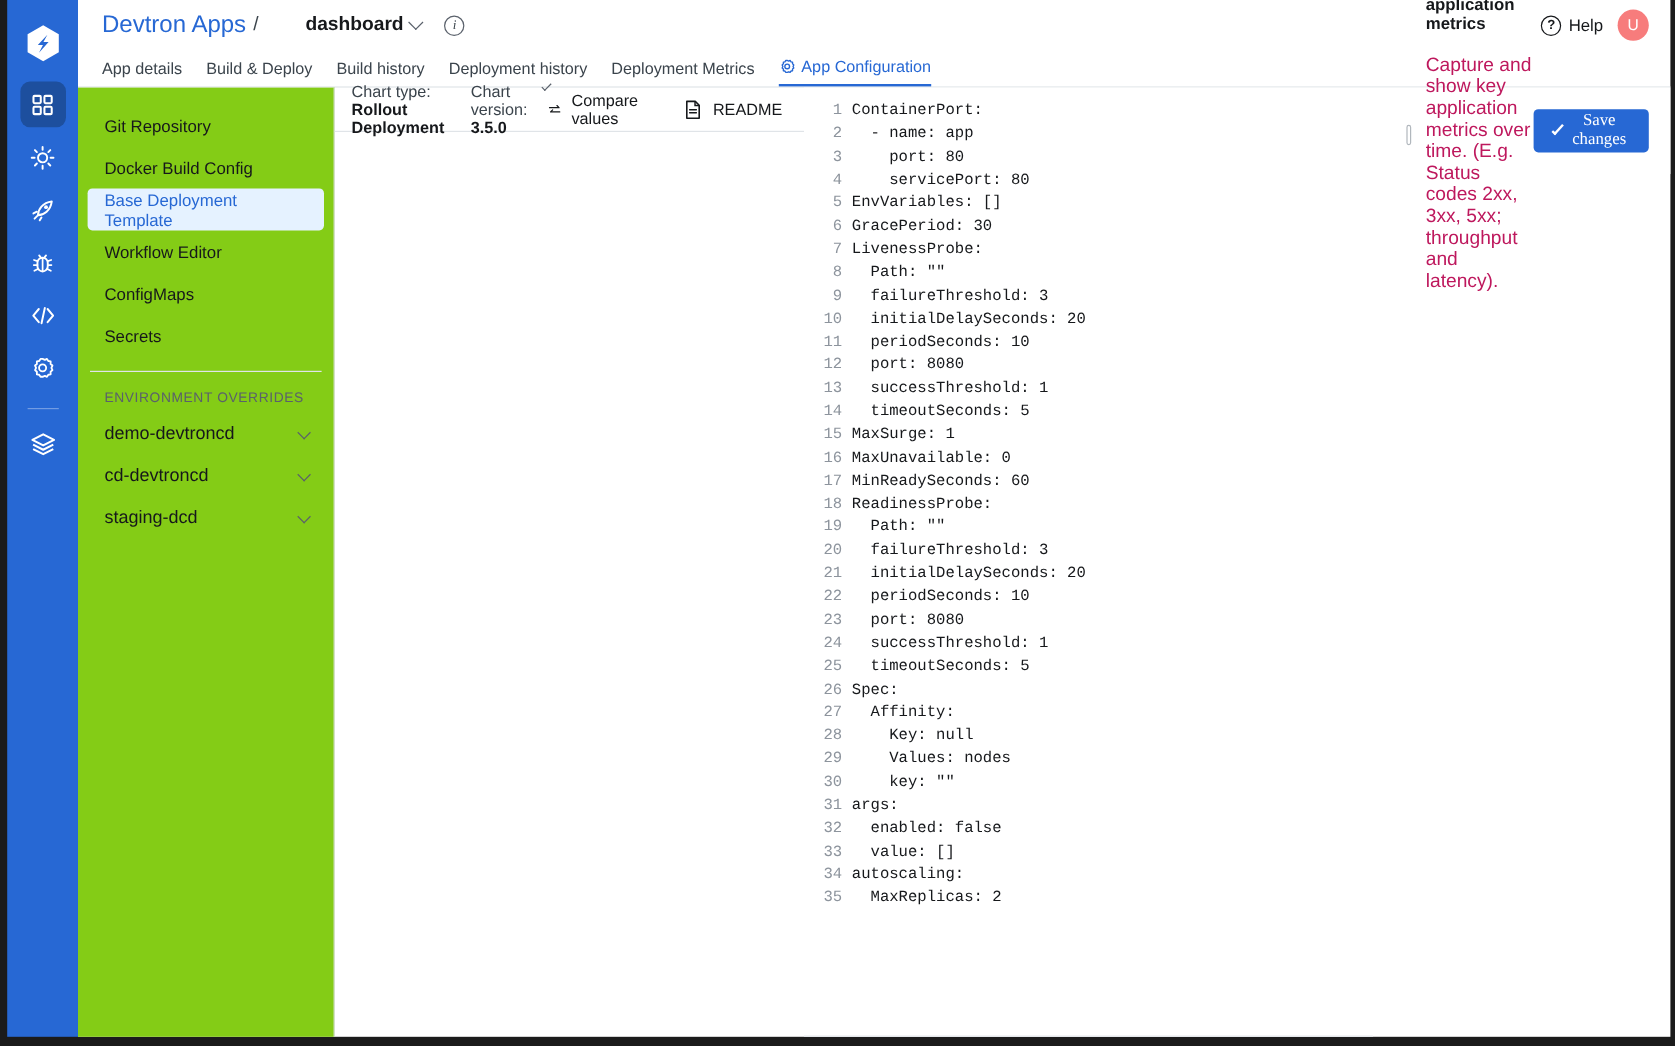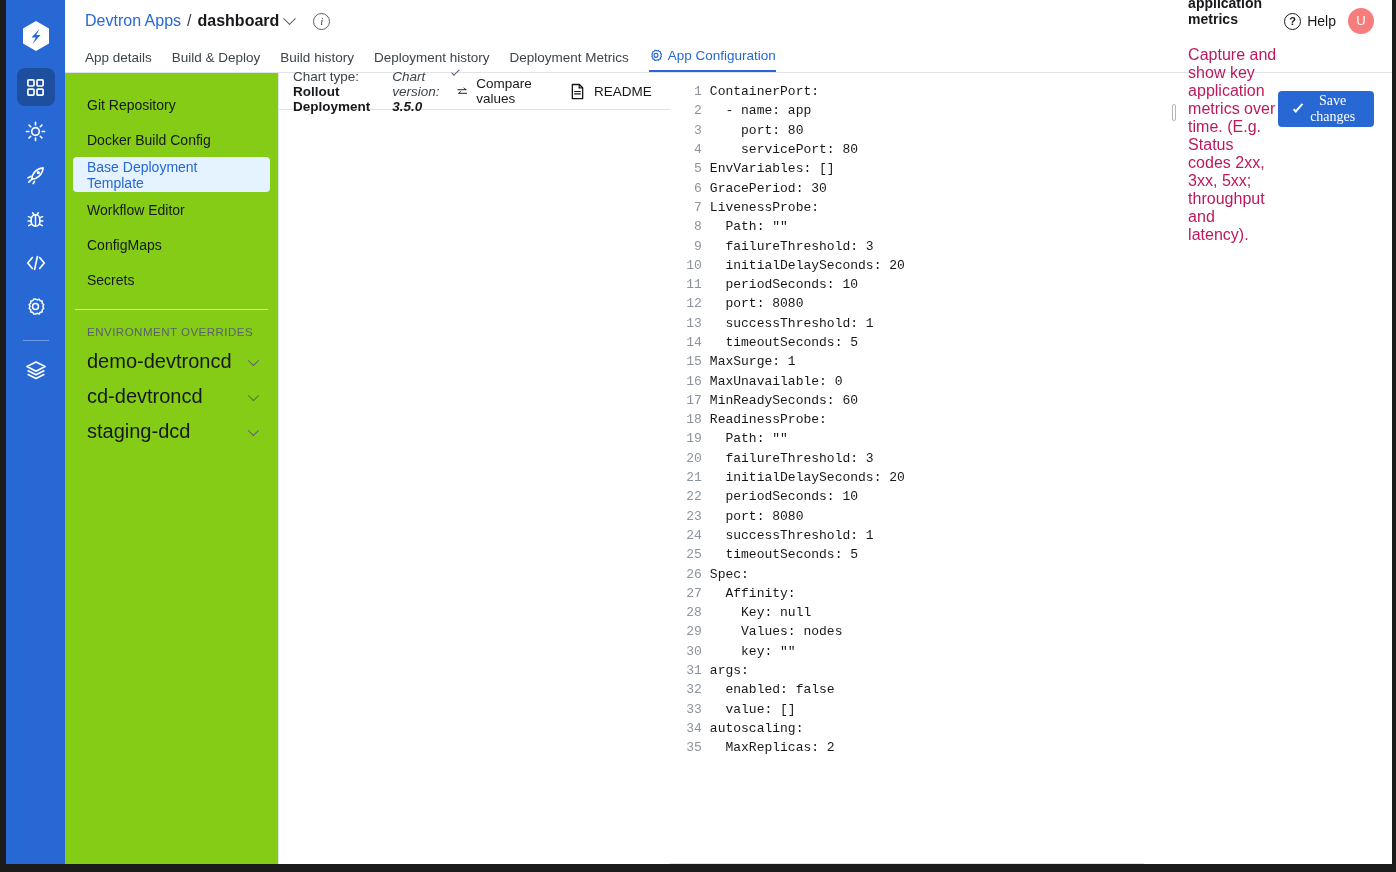--- a/index.html
+++ b/index.html
@@ -48,24 +48,24 @@
   }
 
   
   .topbar {
     height: 42px; flex: 0 0 42px;
     display: flex; align-items: center;
     padding: 0 18px 0 20px;
   }
   .crumb { display: flex; align-items: center; gap: 6px; }
   .crumb-link {
-    font-size: 16px; color: #2768d4; cursor: pointer;
+    font-size: 20px; color: #2768d4; cursor: pointer;
   }
   .crumb-sep { font-size: 16px; color: #3b444c; }
-  .crumb-current { font-size: 16px; color: #16181b; font-weight: bold; }
+  .crumb-current { font-size: 16px; color: #16181b; font-weight: bold; margin-left: 33px; }
   .chev {
     display: inline-block; width: 9px; height: 9px;
     border-right: 1.6px solid #5a616b; border-bottom: 1.6px solid #5a616b;
     transform: rotate(45deg) translate(-2px,-2px);
     cursor: pointer;
   }
   .info-ico {
     width: 17px; height: 17px; border-radius: 50%;
     border: 1.4px solid #5a616b; color: #3b444c;
     font-size: 11px; line-height: 15px; text-align: center;
@@ -123,41 +123,41 @@
   }
   .cfg-item.active { background: #e5f2ff; color: #2768d4; }
   .cfg-divider { height: 1px; background: #e0e4e8; margin: 12px 10px 0 10px; }
   .cfg-section {
     font-size: 11.5px; letter-spacing: .5px;
     color: #5a616b; padding: 16px 22px 6px 22px;
   }
   .cfg-env {
     height: 35px; margin: 0 8px; padding: 0 14px;
     display: flex; align-items: center; justify-content: space-between;
-    font-size: 20px; color: #16181b; cursor: pointer;
+    font-size: 15px; color: #16181b; cursor: pointer;
   }
   .chev-sm {
     width: 8px; height: 8px;
     border-right: 1.5px solid #5a616b; border-bottom: 1.5px solid #5a616b;
     transform: rotate(45deg) translateY(-2px);
   }
 
   
   .content { flex: 1; display: flex; flex-direction: row; min-width: 0; }
 
   .charthdr {
     height: 37px; flex: 0 0 37px;
     display: flex; align-items: center;
     padding: 0 18px 0 14px;
     border-bottom: 1px solid #e0e4e8;
     font-size: 13.5px; color: #3b444c;
   }
   .charthdr b { color: #16181b; }
   .chart-type { margin-right: 22px; }
-  .chart-ver { display: flex; align-items: flex-start; gap: 9px; cursor: pointer; font-style: italic; }
+  .chart-ver { display: flex; align-items: flex-start; gap: 9px; cursor: pointer; }
   .hdr-right { margin-left: auto; display: flex; align-items: center; gap: 32px; }
   .hdr-act {
     display: flex; align-items: center; gap: 9px;
     font-size: 13.5px; color: #16181b; cursor: pointer;
   }
 
   
   .editor {
     flex: 1; min-height: 0; overflow: hidden;
     background: #fff; position: relative;

